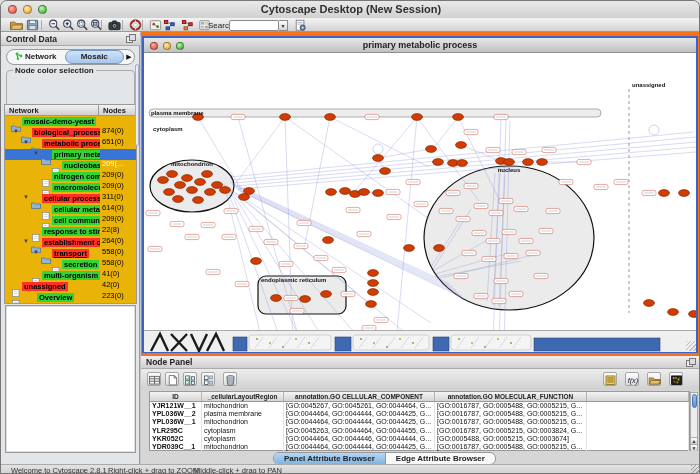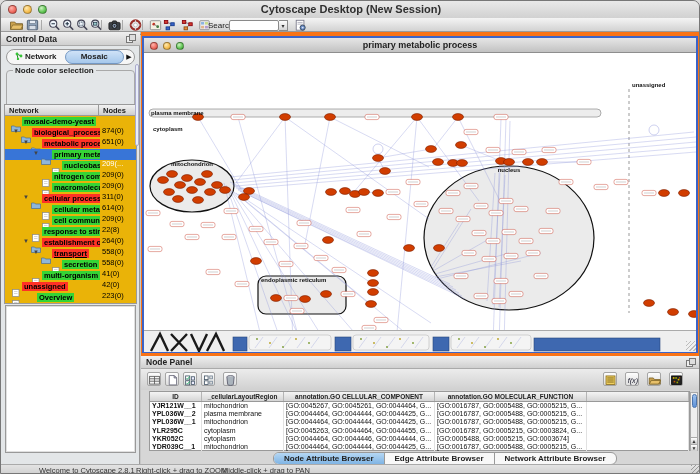--- a/index.html
+++ b/index.html
@@ -77,21 +77,21 @@
   .dp-vscroll{position:absolute;right:-9px;top:0px;width:8px;height:60px;background:#eee;border:1px solid #aaa;}
   .dp-thumb{position:absolute;left:0.5px;top:1px;width:5px;height:14px;background:linear-gradient(#9ec2ee,#5b8fd6);border:1px solid #4a74ae;border-radius:3px;}
   .dp-arr{position:absolute;left:0;width:6px;height:7px;font-size:5px;line-height:7px;text-align:center;color:#333;background:linear-gradient(#fff,#ccc);border-top:1px solid #aaa;}
   
   .tabsrow{position:absolute;left:140px;top:450px;width:560px;height:13px;background:#d6d6d6;}
   .segwrap{position:absolute;left:132px;top:1px;display:flex;border:1px solid #999;border-radius:6px;overflow:hidden;background:#f8f8f8;}
   .seg{font-size:8px;font-weight:bold;color:#222;padding:1px 10px;border-right:1px solid #999;white-space:nowrap;}
   .seg:last-child{border-right:none;}
   .seg.sel{background:linear-gradient(#b5d7f4,#7fb4e4);}
   .statusbar{position:absolute;left:0;top:463px;width:700px;height:11px;background:linear-gradient(#e3e3e3,#cfcfcf);border-top:1px solid #aaa;}
-  .status-item{position:absolute;top:1px;font-size:7.5px;color:#333;white-space:nowrap;margin-left:28px;}
+  .status-item{position:absolute;top:1px;font-size:7.5px;color:#333;white-space:nowrap;}
   .grip{position:absolute;right:1px;bottom:1px;width:9px;height:9px;
     background:repeating-linear-gradient(135deg,#9a9a9a 0 1px,transparent 1px 3px);}
 </style>
 </head>
 <body>
 
 <div class="window">
 
   
   <div class="titlebar">
@@ -827,23 +827,22 @@
           <div class="dp-td" style="width: 151px;">[GO:0044464, GO:0044444, GO:0044425, G...</div>
           <div class="dp-td" style="width: 152px;">[GO:0016787, GO:0005488, GO:0005215, G...</div>
           <div class="dp-td" style="width: 102px;"></div>
         </div>
       </div>
   </div>
 
   
   <div class="tabsrow">
     <div class="segwrap" id="segwrap">
-        <div class="seg sel">Node Attribute Browser</div>
+        <div class="seg sel">Panel Attribute Browser</div>
         <div class="seg">Edge Attribute Browser</div>
-        <div class="seg">Network Attribute Browser</div>
       </div>
   </div>
 
   
   <div class="statusbar">
     <span class="status-item" style="left:10px">Welcome to Cytoscape 2.8.1</span>
     <span class="status-item" style="left:107px">Right-click + drag to ZOOM</span>
     <span class="status-item" style="left:193px">Middle-click + drag to PAN</span>
     <div class="grip"></div>
   </div>

